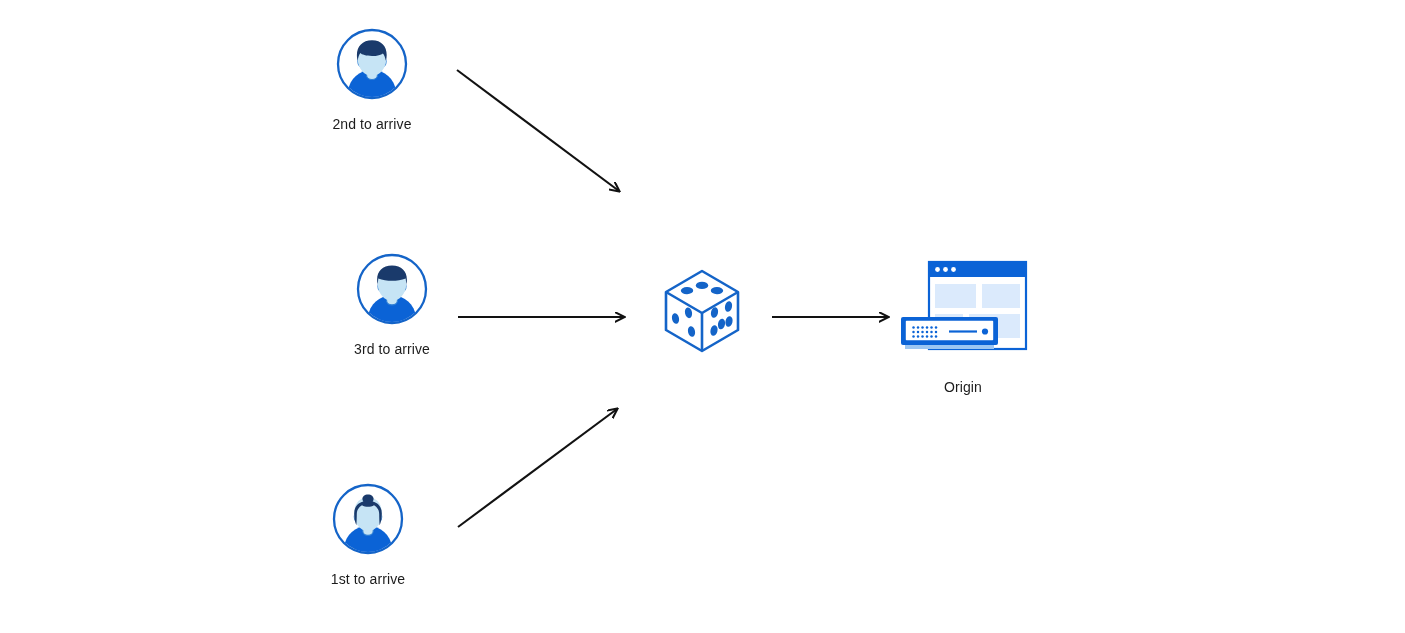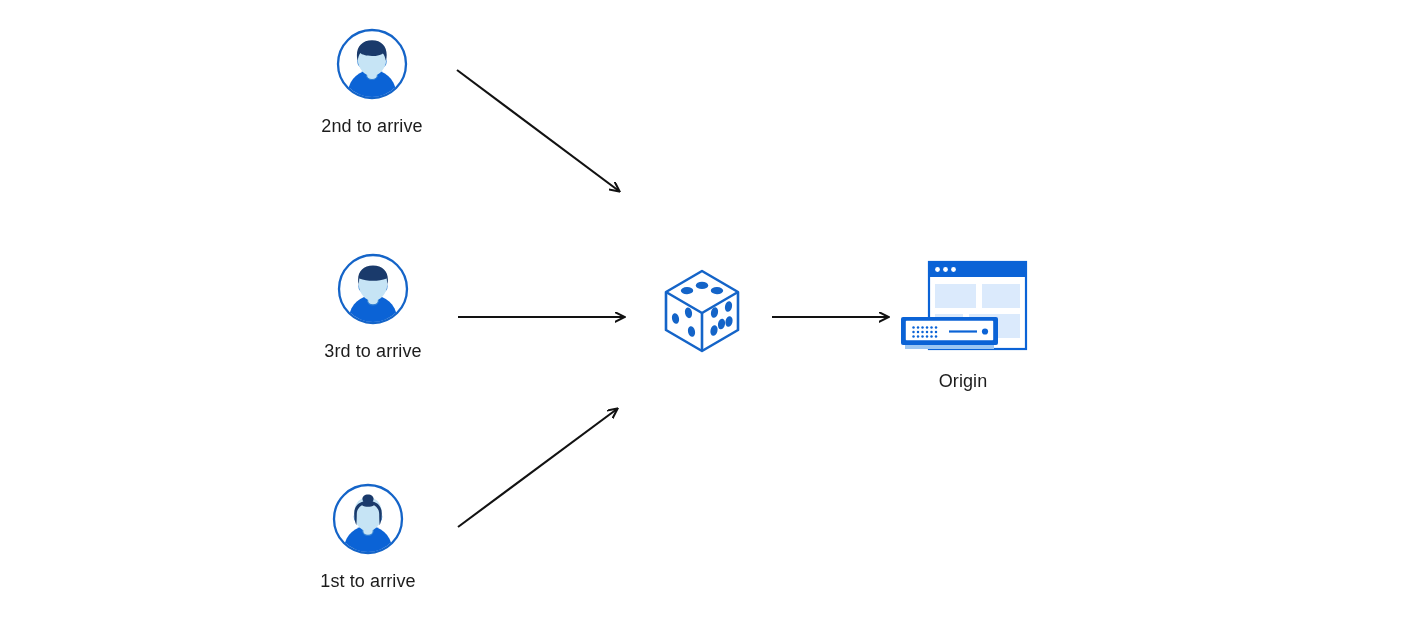--- a/index.html
+++ b/index.html
@@ -22,21 +22,21 @@
   .node {
     position: absolute;
   }
   .node-icon {
     display: block;
   }
   .node-label {
     position: absolute;
     width: 260px;
     text-align: center;
-    font-size: 18px;
+    font-size: 14px;
     color: #1c1c1c;
     font-family: "Liberation Sans", sans-serif;
     letter-spacing: 0.1px;
     line-height: 1;
     white-space: nowrap;
   }
   .arrow-layer {
     position: absolute;
     left: 0;
     top: 0;
@@ -90,21 +90,21 @@
                  s14.2 -7.8 14.2 -17.4 c0 -10 -5 -16.6 -14.2 -16.6 z" fill="#c6e4f5"></path>
         <path d="M36 12.2 c-9.6 0 -15.1 6.1 -15.1 14.9 c0 2.3 0.3 4.1 0.8 5.6
                  c0.5 -3.4 1.3 -6 2.6 -7.6 c1.5 1.6 5.9 2.9 11.7 2.9
                  c5.3 0 9.1 -1.1 10.9 -2.6 c1.4 1.5 2.3 4.1 2.9 7.3
                  c0.6 -1.6 0.9 -3.4 0.9 -5.6 c0 -8.8 -5.1 -14.9 -14.7 -14.9 z" fill="#1a3a6b"></path>
       </g>
     </svg>
     <div class="node-label" style="left:-94px; top:89px;">2nd to arrive</div>
   </div>
 
-  <div class="node" style="left:337px; top:253px; width:72px; height:72px;text-decoration:underline;">
+  <div class="node" style="left:356px; top:253px; width:72px; height:72px;text-decoration:underline;">
     <svg class="node-icon" width="72" height="72" viewBox="0 0 72 72">
       <circle cx="36" cy="36" r="34" fill="#ffffff" stroke="#1464c8" stroke-width="2.3"></circle>
       <clipPath id="cl-a2">
           <circle cx="36" cy="36" r="33"></circle>
         </clipPath>
       <g clip-path="url(#cl-a2)">
         <path d="M36 42.5 c-13 0 -22 8.5 -24.5 22 c-0.6 3.4 -0.8 6.5 -0.8 9 h50.6
                  c0 -2.5 -0.2 -5.6 -0.8 -9 C58 51 49 42.5 36 42.5 z" fill="#0b63d6"></path>
         <path d="M30.6 34 h10.8 v13.6 c0 2.6 -2.4 4.3 -5.4 4.3 s-5.4 -1.7 -5.4 -4.3 z" fill="#c6e4f5" stroke="#2f7fd4" stroke-width="1.1"></path>
         <ellipse cx="25.4" cy="33.4" rx="3.4" ry="5.1" fill="#c6e4f5" stroke="#2f7fd4" stroke-width="1.1"></ellipse>
@@ -204,16 +204,16 @@
             <circle cx="21" cy="78.5" r="1.25"></circle>
           <circle cx="25.5" cy="78.5" r="1.25"></circle>
             <circle cx="30" cy="78.5" r="1.25"></circle>
           <circle cx="34.5" cy="78.5" r="1.25"></circle>
             <circle cx="39" cy="78.5" r="1.25"></circle>
         </g>
         <line x1="52" y1="73.5" x2="80" y2="73.5" stroke="#0b63d6" stroke-width="2.2"></line>
         <circle cx="88" cy="73.5" r="3.1" fill="#0b63d6"></circle>
       </g>
     </svg>
-    <div class="node-label" style="left:-64px; top:114px;">Origin</div>
+    <div class="node-label" style="left:-64px; top:122px;">Origin</div>
   </div>
 
 </div>
 
 </body></html>

